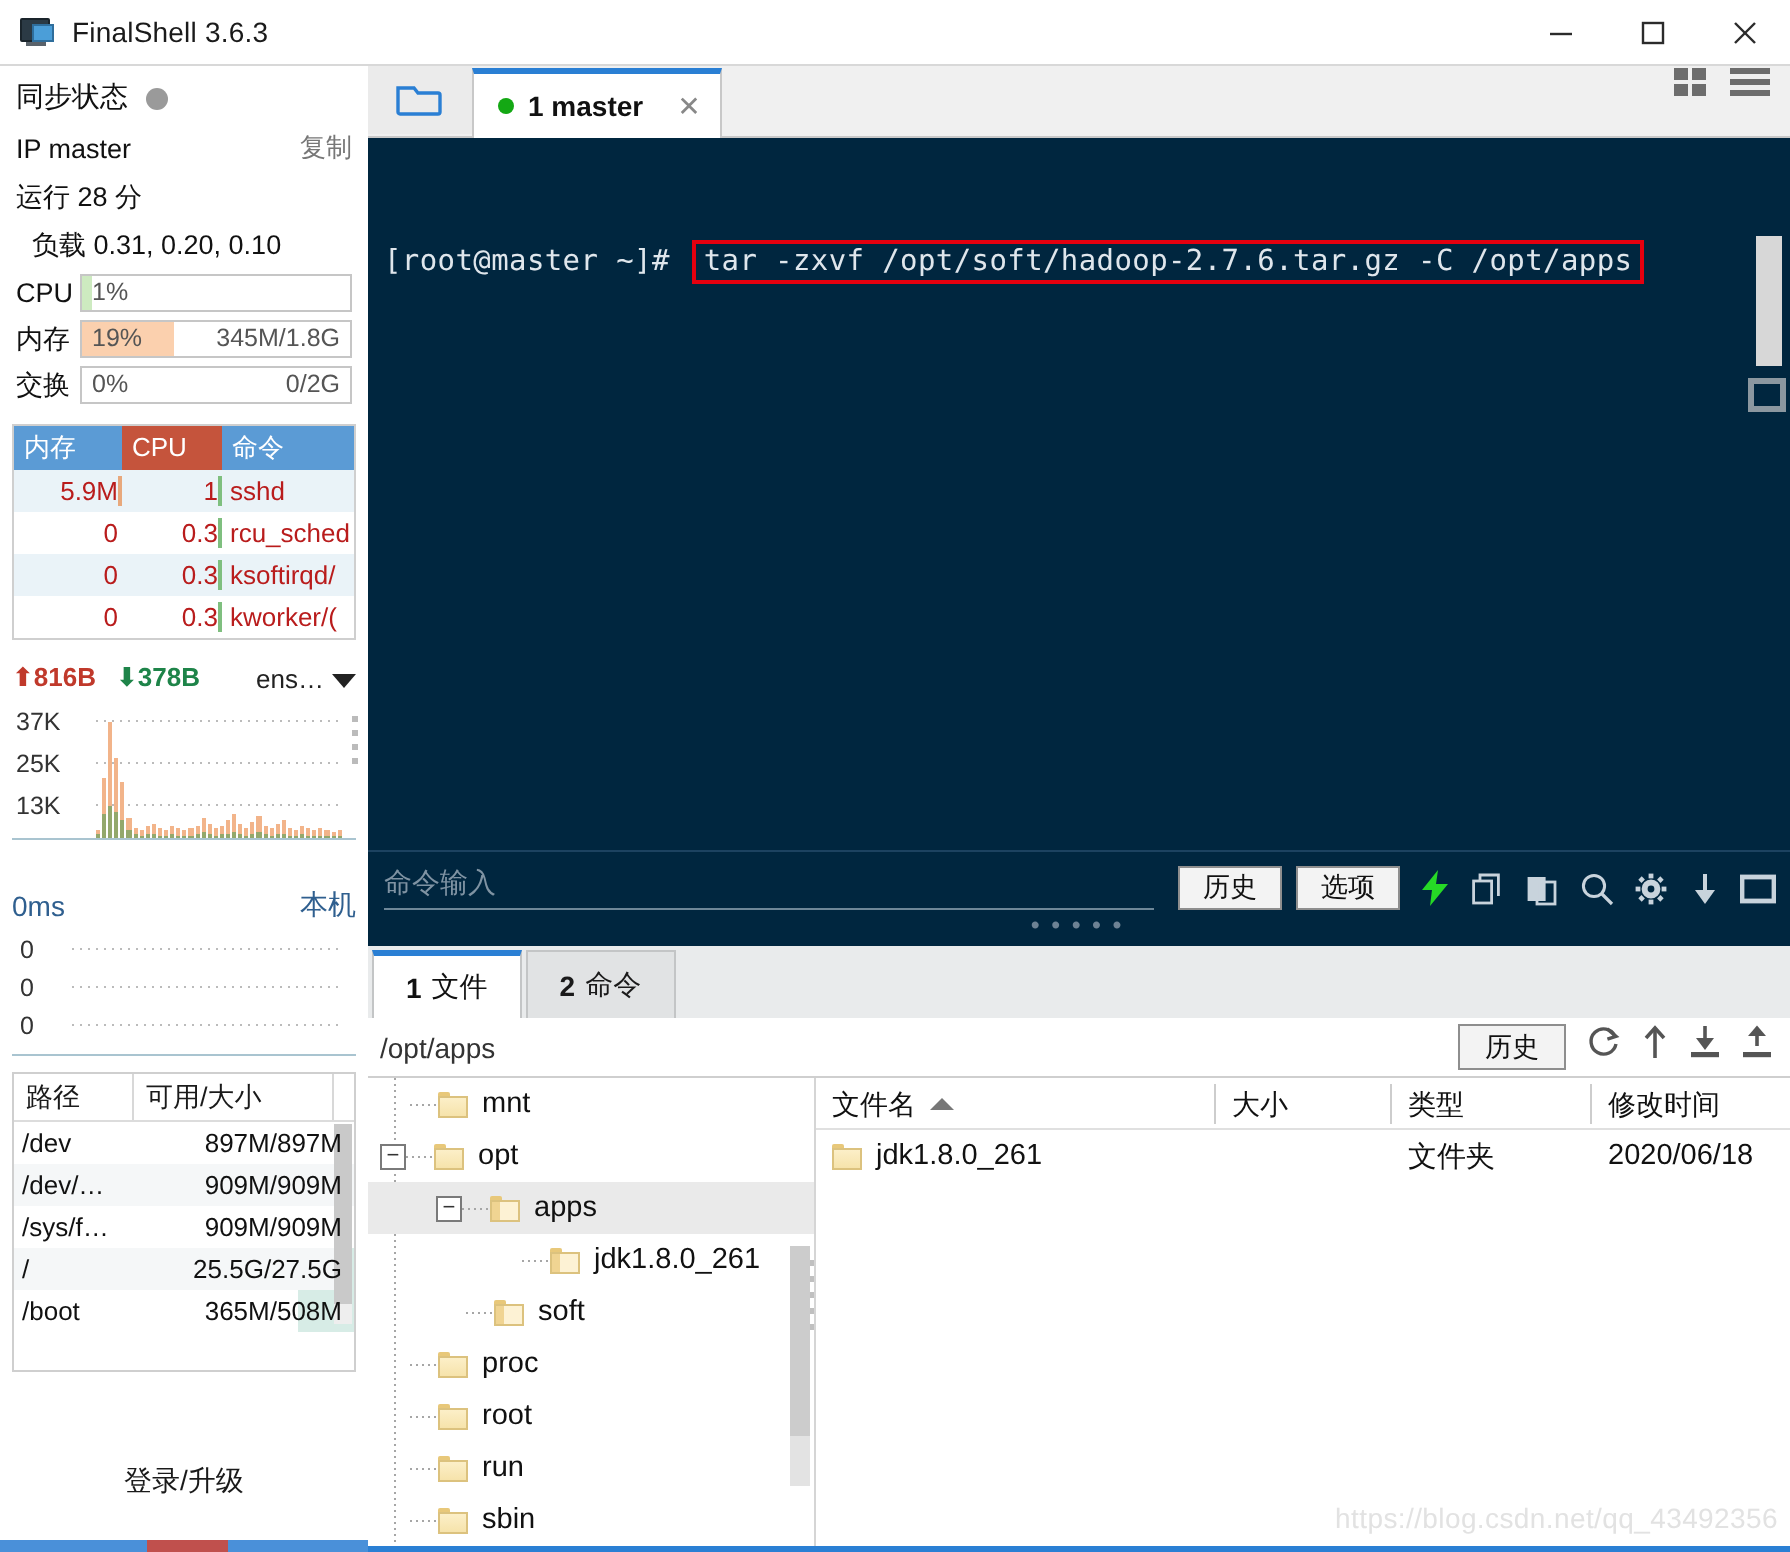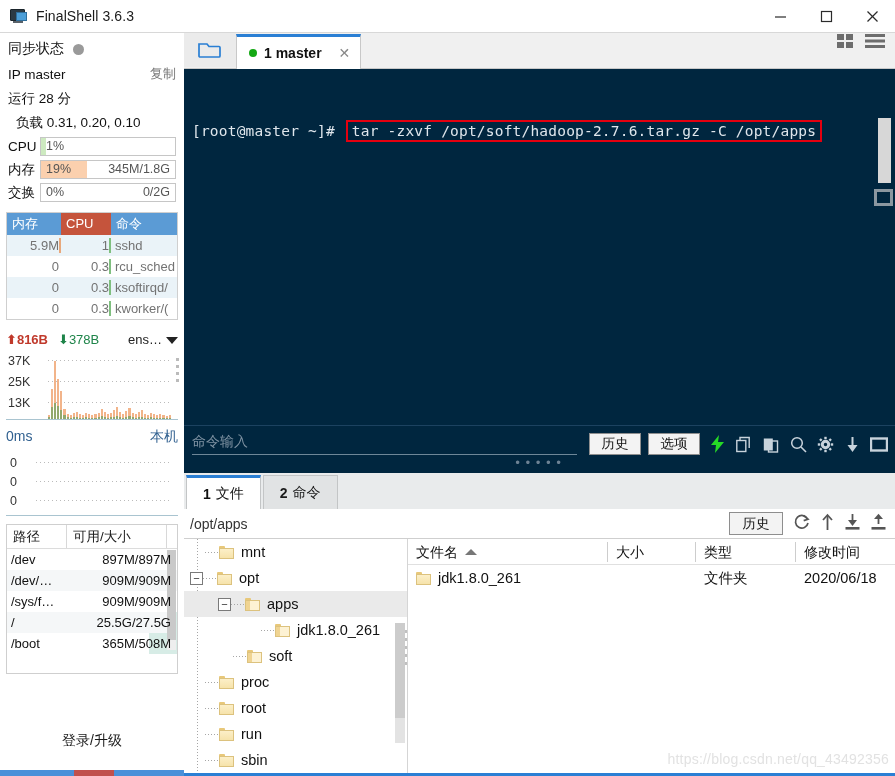--- a/index.html
+++ b/index.html
@@ -92,54 +92,54 @@
 
   
   .proc-wrap { margin: 8px 6px 0 6px; border: 1px solid #cfcfcf; background:#fff; }
   .proc-head { display: flex; height: 22px; }
   .proc-head div {
     line-height: 22px; font-size: 13px; color: #ffffff; padding-left: 5px;
   }
   .ph-mem { width: 54px; background: #5b9bd5; }
   .ph-cpu { width: 50px; background: #c5543c; }
   .ph-cmd { flex: 1 1 auto; background: #5b9bd5; }
-  .proc-row { display: flex; height: 21px; font-size: 13px; color: #737373; }
+  .proc-row { display: flex; height: 21px; font-size: 13px; color: #b91c1c; }
   .proc-row:nth-child(odd) { background: #ffffff; }
   .proc-row:nth-child(even) { background: #eaf3f8; }
   .pr-mem { width: 54px; text-align: right; padding-right: 2px; line-height: 21px; position: relative; }
   .pr-mem .bar { position:absolute; right:0; top:3px; width:2px; height:15px; background:#e8a87c; }
   .pr-cpu { width: 50px; text-align: right; padding-right: 2px; line-height: 21px; position: relative; }
   .pr-cpu .bar { position:absolute; right:0; top:3px; width:2px; height:15px; background:#7fbf7f; }
   .pr-cmd { flex: 1 1 auto; padding-left: 4px; line-height: 21px; white-space: nowrap; overflow: hidden; }
 
   
   .net-head { display: flex; align-items: center; height: 26px; padding: 0 6px; margin-top: 6px; }
   .net-up { color: #c0392b; font-size: 13px; font-weight: bold; }
-  .net-dn { color: #1e8449; font-size: 13px; font-weight: normal; margin-left: 10px; }
+  .net-dn { color: #1e8449; font-size: 13px; font-weight: bold; margin-left: 10px; }
   .net-if { margin-left: auto; font-size: 13px; color: #222; }
   .caret-dn {
     display:inline-block; width:0;height:0;border-left:6px solid transparent;
     border-right:6px solid transparent;border-top:7px solid #222; margin-left:4px;
     vertical-align: middle;
   }
   .chart-box { position: relative; margin: 0 6px; height: 68px; border-bottom: 1px solid #a9c4d0; }
   .chart-box .ylab {
     position: absolute; left: 2px; font-size: 12.5px; color: #333;
   }
   .chart-area { position: absolute; left: 42px; right: 6px; top: 2px; bottom: 0; }
   .chart-area .grid { position:absolute; left:0; right:0; height:1px;
     background-image: linear-gradient(to right, #bbb 1px, transparent 1px);
     background-size: 4px 1px; }
   .bars { position: absolute; left: 0; right: 0; bottom: 0; height: 62px; display: flex; align-items: flex-end; }
   .bar-o { width: 4px; background: #f2b48a; margin-right: 1px; position: relative; }
   .bar-o .g { position: absolute; left:0; right:0; bottom: 0; background: #93a86c; }
   .chart-scroll { position:absolute; right:-2px; top:2px; width:6px; bottom:4px; }
   .chart-scroll i { display:block; width:3px;height:3px;background:#bbb;margin:4px auto; }
 
-  .lat-head { display:flex; align-items:flex-start; height: 26px; padding: 0 6px; margin-top: 8px; gap: 46px; }
+  .lat-head { display:flex; align-items:center; height: 26px; padding: 0 6px; margin-top: 20px; gap: 46px; }
   .lat-ms { font-size: 14px; color: #2f5f8f; }
   .lat-host { margin-left: auto; font-size: 14px; color: #2f5f8f; }
   .lat-box { position: relative; margin: 0 6px; height: 62px; border-bottom: 1px solid #a9c4d0; }
   .lat-box .ylab { position: absolute; left: 4px; font-size: 12.5px; color: #333; }
   .lat-box .grid { position:absolute; left:30px; right:6px; height:1px;
     background-image: linear-gradient(to right, #bbb 1px, transparent 1px);
     background-size: 4px 1px; }
 
   
   .disk-wrap { margin: 8px 6px 0 6px; border: 1px solid #cfcfcf; background:#fff; height:150px; overflow:hidden; position:relative;}

